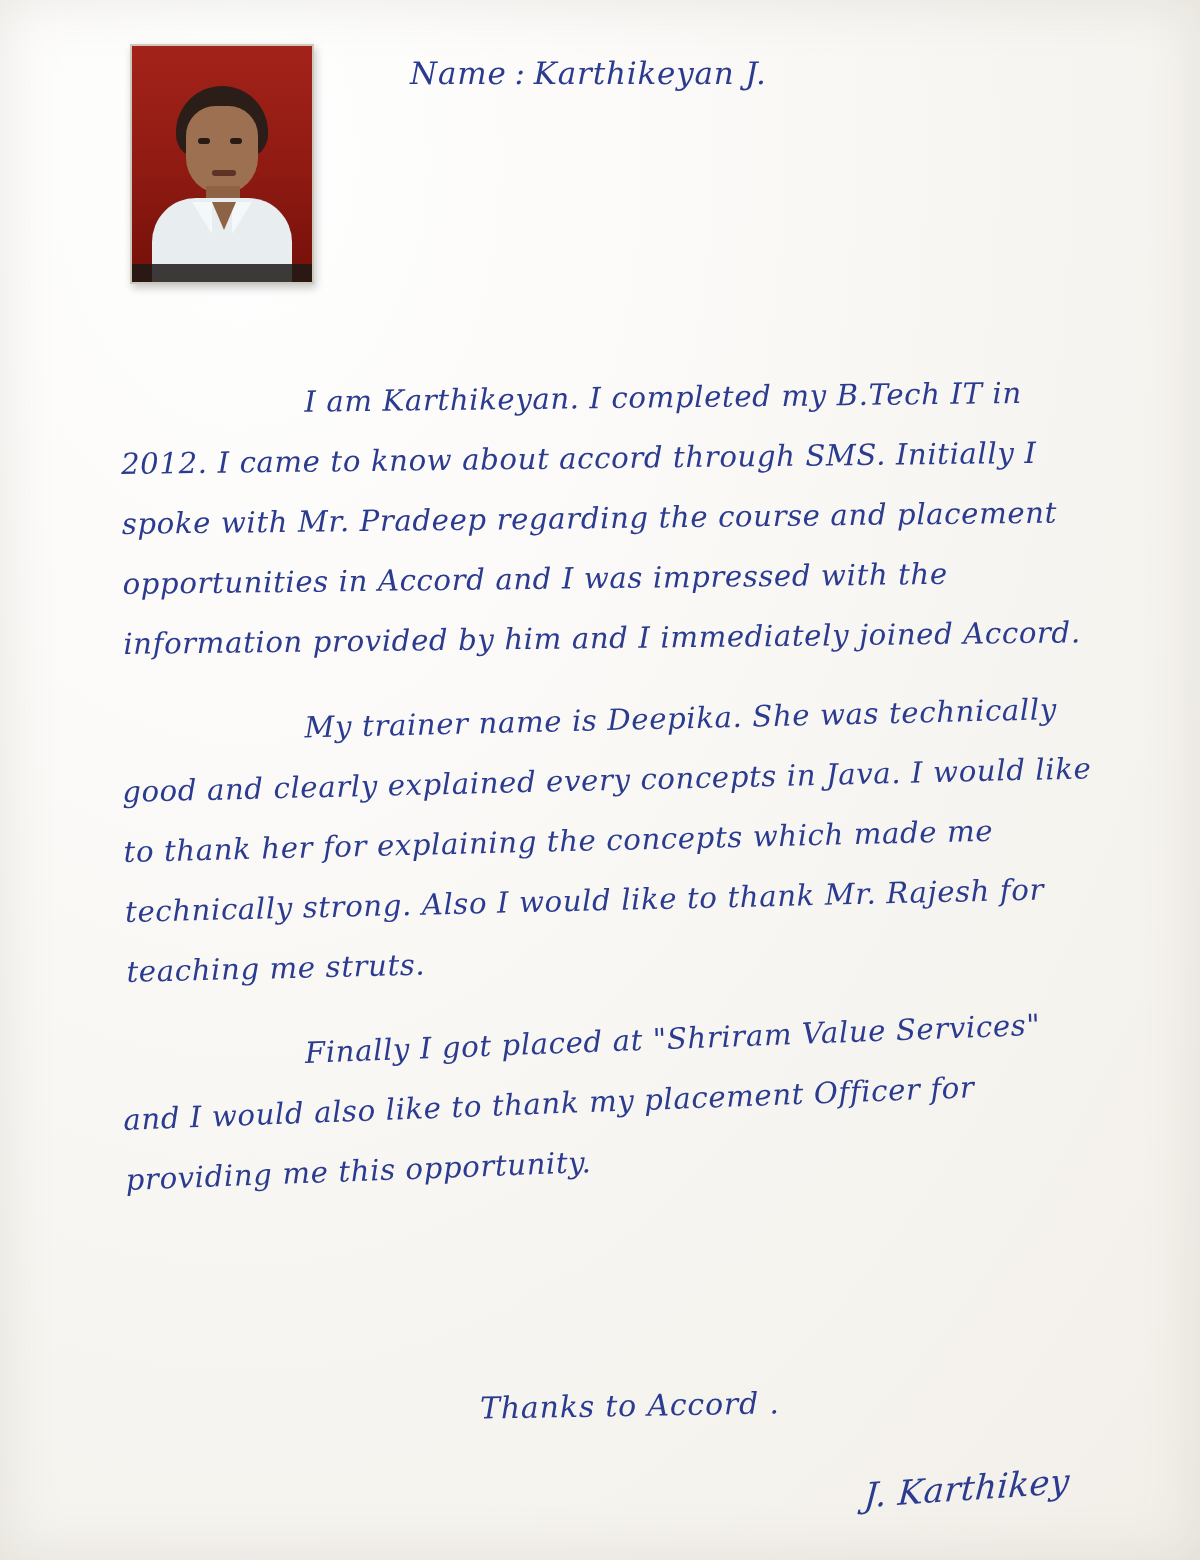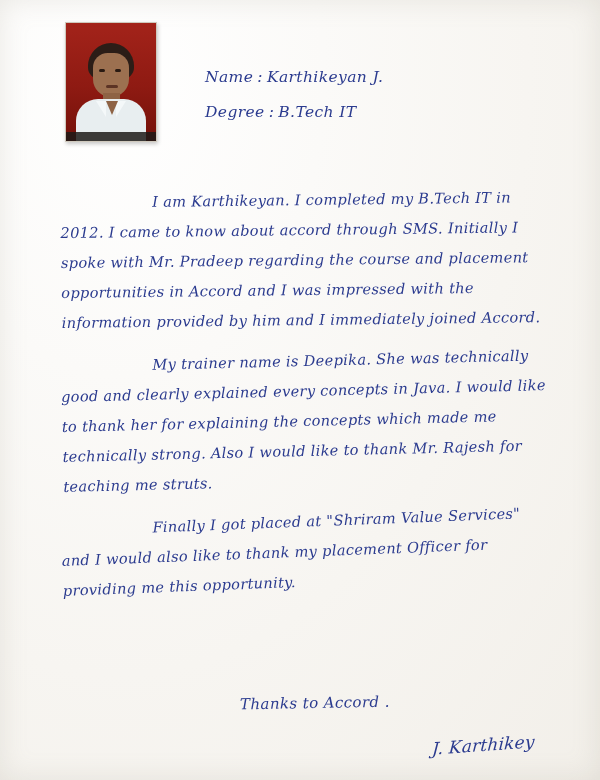--- a/index.html
+++ b/index.html
@@ -140,21 +140,20 @@
     color: #2b3b8f;
     font-family: "DejaVu Serif", serif;
     font-style: italic;
   }
 
   .fields {
     position: absolute;
     left: 205px;
     top: 30px;
     width: 360px;
-    margin-top: 40px;
   }
   .field-row {
     font-size: 15.5px;
     line-height: 1.0;
     margin-bottom: 19px;
     letter-spacing: 0.4px;
     white-space: nowrap;
   }
   .field-label { }
   .field-sep { padding: 0 4px; }
@@ -213,23 +212,20 @@
     <div class="photo-collar-l"></div>
     <div class="photo-collar-r"></div>
     <div class="photo-vcut"></div>
     <div class="photo-strip"></div>
   </div>
 
   <div class="fields ink">
     <div class="field-row">
       <span class="field-label">Name</span><span class="field-sep">:</span><span class="field-value">Karthikeyan J.</span>
     </div>
-    <div class="field-row">
-      <span class="field-label">Degree</span><span class="field-sep">:</span><span class="field-value">B.Tech IT</span>
-    </div>
   </div>
 
   <div class="body-text ink">
     <div class="para p1"><span class="indent"></span><span>I am Karthikeyan. I completed my B.Tech IT in 2012. I came to know about accord through SMS. Initially I spoke with Mr. Pradeep regarding the course and placement opportunities in Accord and I was impressed with the information provided by him and I immediately joined Accord.</span></div>
     <div class="para p2"><span class="indent"></span><span>My trainer name is Deepika. She was technically good and clearly explained every concepts in Java. I would like to thank her for explaining the concepts which made me technically strong. Also I would like to thank Mr. Rajesh for teaching me struts.</span></div>
     <div class="para p3"><span class="indent"></span><span>Finally I got placed at "Shriram Value Services" and I would also like to thank my placement Officer for providing me this opportunity.</span></div>
   </div>
 
   <div class="thanks ink">Thanks to Accord .</div>
   <div class="signature ink">J. Karthikey</div>

